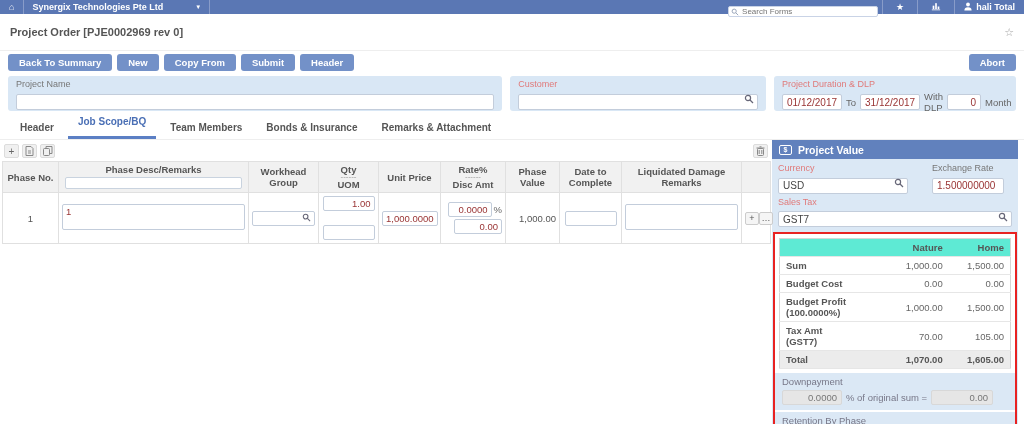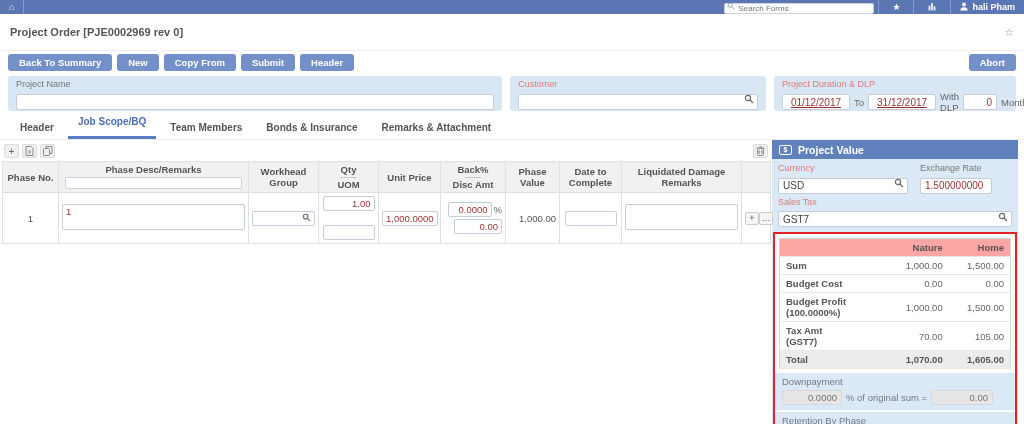--- a/index.html
+++ b/index.html
@@ -6,21 +6,21 @@
   html,body { width:1024px; height:424px; overflow:hidden; background:#fff;
     font-family:"Liberation Sans", sans-serif; color:#555; }
 
   
   .topbar { height:14px; background:#5a77b4; display:flex; align-items:stretch; color:#fff; font-size:9px; }
   .tb-item { display:flex; align-items:center; padding:0 8px; border-right:1px solid rgba(255,255,255,.28); }
   .tb-home { padding:0 9px; font-size:9px; }
   .tb-company { font-weight:bold; gap:14px; }
   .tb-caret { font-size:6px; margin-left:18px; }
   .tb-spacer { flex:1; border-right:none; }
-  .tb-search { position:relative; display:flex; align-items:flex-end; margin:0 4px; }
+  .tb-search { position:relative; display:flex; align-items:flex-start; margin:6px 4px; }
   .tb-search input { width:150px; height:11px; border:1px solid #c9d3e6; border-radius:2px; font-size:8px;
      padding:0 3px 0 13px; color:#888; outline:none; font-family:inherit;}
   .tb-search .mag { position:absolute; left:3px; top:2px; }
   .tb-icon-btn { display:flex; align-items:center; justify-content:center; padding:0 13px;
      border-left:1px solid rgba(255,255,255,.28); }
   .tb-user { display:flex; align-items:center; gap:4px; font-weight:bold; padding:0 9px;
      border-left:1px solid rgba(255,255,255,.28); }
 
   
   .titlebar { height:19px; display:flex; align-items:center; justify-content:space-between;
@@ -40,21 +40,21 @@
   .p-name { width:497px; }
   .p-cust { width:257px; }
   .p-dur  { width:242px; }
   .plabel { font-size:9px; color:#777; margin-bottom:2px; display:block;}
   .plabel.red { color:#e07a7a; }
   .tx { border:1px solid #c3cddb; border-radius:2px; background:#fff; font-size:10px;
      height:16px; padding:0 4px; color:#444; outline:none; width:100%; font-family:inherit;}
   .search-wrap { position:relative; }
   .search-wrap .mag { position:absolute; right:4px; top:3px; }
   .dur-line { display:flex; align-items:center; gap:4px; font-size:9.5px; color:#666; }
-  .tx.date { width:68px; text-align:center; color:#993333;text-decoration:underline; }
+  .tx.date { width:60px; text-align:center; color:#993333; }
   .tx.dlp { width:34px; text-align:right; color:#993333; }
 
   
   .tabs { display:flex; gap:4px; padding:0 10px; border-bottom:1px solid #eee; height:25px; align-items:flex-end; }
   .tab { font-size:10px; font-weight:bold; color:#555; padding:5px 10px 6px 10px; cursor:pointer; }
   .tab.active { color:#4a6fb5; border-bottom:3px solid #5b7fc4; padding-bottom:9px; }
 
   
   .main { display:flex; height:346px; }
   .left { width:772px; position:relative; padding:3px 2px 0 2px; }
@@ -86,32 +86,32 @@
      width:14px; height:13px; line-height:10px; cursor:pointer; padding:0;}
   .act-cell { text-align:center; white-space:nowrap;}
 
   
   .right { width:246px; background:#dbe8f5; display:flex; flex-direction:column; }
   .pv-header { background:#6181bd; color:#fff; font-weight:bold; font-size:10.5px; height:19px;
      display:flex; align-items:center; gap:6px; padding:0 7px; }
   .pv-icon { width:13px; height:10px; border:1px solid #fff; border-radius:2px; font-size:7px; font-weight:bold;
      display:flex; align-items:center; justify-content:center; }
   .pv-fields { padding:4px 6px 5px 6px; }
-  .pv-row1 { display:flex; gap:12px; }
+  .pv-row1 { display:flex; gap:24px; }
   .f-cur { width:130px; } .f-rate { width:72px; }
   .f-cur .tx { color:#444; } .f-rate .tx { color:#993333; padding-right:1px; }
   .pv-salestax { margin-top:3px; }
   .pv-salestax .tx { color:#444; }
 
   .redbox { flex:1; border:2px solid #e82222; background:#fff; margin:0 1px 1px 1px;
      display:flex; flex-direction:column; overflow:hidden;}
   table.sumtbl { border-collapse:collapse; width:calc(100% - 8px); margin:4px; font-size:9.5px;
      border:1px solid #d5d5d5; background:#fff;}
   .sumtbl th, .sumtbl td { padding:3px 6px; border-bottom:1px solid #e6e6e6; }
-  .sumtbl th { text-align:right; font-weight:bold; color:#555; background:#fca5a5;}
+  .sumtbl th { text-align:right; font-weight:bold; color:#555; background:#5eead4;}
   .sumtbl td.lbl { text-align:left; font-weight:bold; color:#555; width:108px;}
   .sumtbl td.val { text-align:right; color:#666; }
   .sumtbl .lbl2 { display:block; }
   .sumtbl tr.total td { background:#ececec; font-weight:bold; border-top:1px solid #c9c9c9; color:#555;}
 
   .group { background:#dbe8f5; padding:3px 7px 5px 7px; margin-bottom:2px; font-size:9.5px; color:#778; }
   .group:last-child { margin-bottom:0; flex:1; }
   .g-label { display:block; margin-bottom:3px; font-size:9.5px; color:#778; }
   .g-line { display:flex; align-items:center; gap:4px; }
   .ro { background:#e6e6e6; border:1px solid #d8d8d8; border-radius:2px; height:15px; font-size:9.5px;
@@ -120,20 +120,24 @@
   .chk { width:13px; height:13px; background:#eef3fa; border:1px solid #cdd9e8; border-radius:2px; display:inline-block;}
 
   .mag-svg { display:block; }
 </style>
 </head>
 <body>
 
 <div class="topbar">
   <div class="tb-item tb-home">
     <span>⌂</span>
+  </div>
+  <div class="tb-item tb-company">
+    <span>Synergix Technologies Pte Ltd</span>
+    <span class="tb-caret">▼</span>
   </div>
   <div class="tb-item tb-spacer"></div>
   <div class="tb-search">
     <span class="mag">
       <svg class="mag-svg" width="8" height="8" viewBox="0 0 10 10">
           <circle cx="4" cy="4" r="2.6" fill="none" stroke="#97a3b8" stroke-width="1.2"></circle>
           <line x1="6" y1="6" x2="9" y2="9" stroke="#97a3b8" stroke-width="1.2"></line>
         </svg>
     </span>
     <input placeholder="Search Forms" style="">
@@ -151,21 +155,21 @@
         </svg>
     </span>
   </div>
   <div class="tb-user">
     <span>
       <svg width="8" height="9" viewBox="0 0 10 11">
           <circle cx="5" cy="3" r="2.4" fill="#fff"></circle>
           <path d="M0.5 10.5 a4.5 4 0 0 1 9 0 z" fill="#fff"></path>
         </svg>
     </span>
-    <span>hali Pham</span>
+    <span>hali Total</span>
   </div>
 </div>
 
 <div class="titlebar">
   <span class="page-title">Project Order [PJE0002969 rev 0]</span>
   <span class="fav-star">☆</span>
 </div>
 
 <div class="actionbar">
   <button class="btn">Back To Summary</button>
@@ -270,21 +274,21 @@
             <input class="hdr-filter" style="">
           </th>
           <th>Workhead Group</th>
           <th>
             <span>Qty</span>
             <span class="hdr-sep">------</span>
             <span>UOM</span>
           </th>
           <th>Unit Price</th>
           <th>
-            <span>Back%</span>
+            <span>Rate%</span>
             <span class="hdr-sep">------</span>
             <span>Disc Amt</span>
           </th>
           <th>Phase Value</th>
           <th>Date to Complete</th>
           <th>Liquidated Damage Remarks</th>
           <th></th>
         </tr>
       </thead>
       <tbody>

